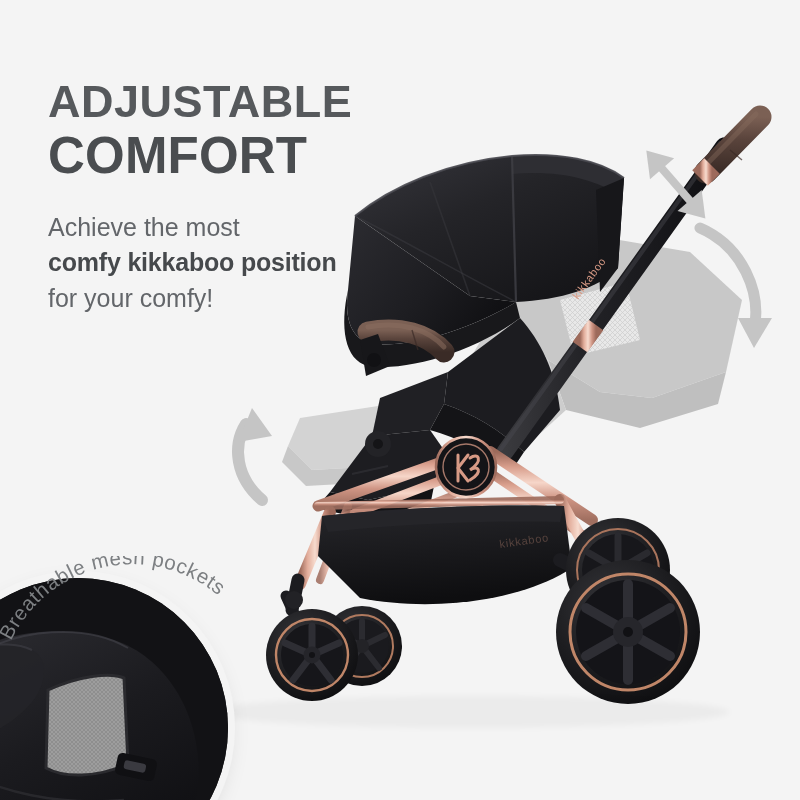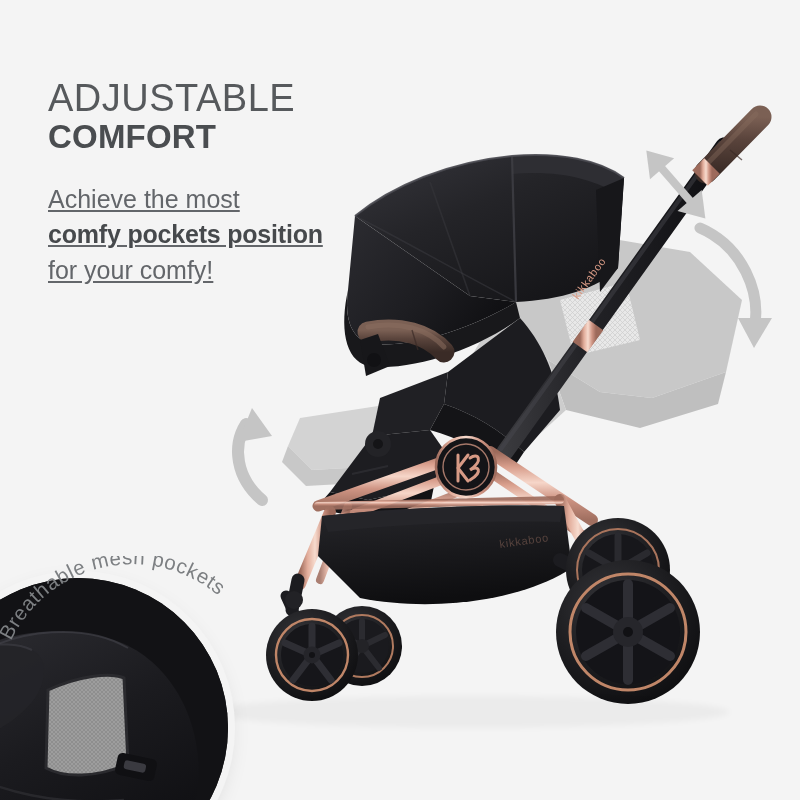--- a/index.html
+++ b/index.html
@@ -17,42 +17,41 @@
     overflow:hidden;
   }
 
   
   .copy{
     position:absolute;
     left:48px; top:78px;
     width:360px;
   }
   .head-line1{
-    font-size:38px;
-    font-weight:400;
+    font-size:45px;
+    font-weight:700;
     letter-spacing:.5px;
     color:#56595c;
     line-height:1.08;
     white-space:nowrap;
   }
   .head-line2{
-    font-size:33px;
+    font-size:51px;
     font-weight:700;
     letter-spacing:.2px;
     color:#4a4d50;
     line-height:1.12;
     white-space:nowrap;
   }
   .sub{
     margin-top:26px;
     font-size:25px;
     font-weight:300;
     color:#63666a;
     line-height:1.42;
-    text-decoration:underline;
   }
   .sub .bold{
     display:block;
     font-weight:700;
     color:#46494c;
     letter-spacing:-.2px;
   }
 
   
   .stage{position:absolute;inset:0;}
@@ -86,21 +85,21 @@
 </head>
 <body>
 
 <div id="poster">
 
   <div class="copy">
     <div class="head-line1">ADJUSTABLE</div>
     <div class="head-line2">COMFORT</div>
     <div class="sub">
       <span>Achieve the most</span>
-      <span class="bold">comfy pockets position</span>
+      <span class="bold">comfy kikkaboo position</span>
       <span>for your comfy!</span>
     </div>
   </div>
 
   <div class="stage">
     <svg width="800" height="800" viewBox="0 0 800 800">
       <defs>
         <linearGradient id="rg" x1="0" y1="0" x2="0" y2="1">
           <stop offset="0%" stop-color="#9d6a5b"></stop>
           <stop offset="22%" stop-color="#d89e8c"></stop>

